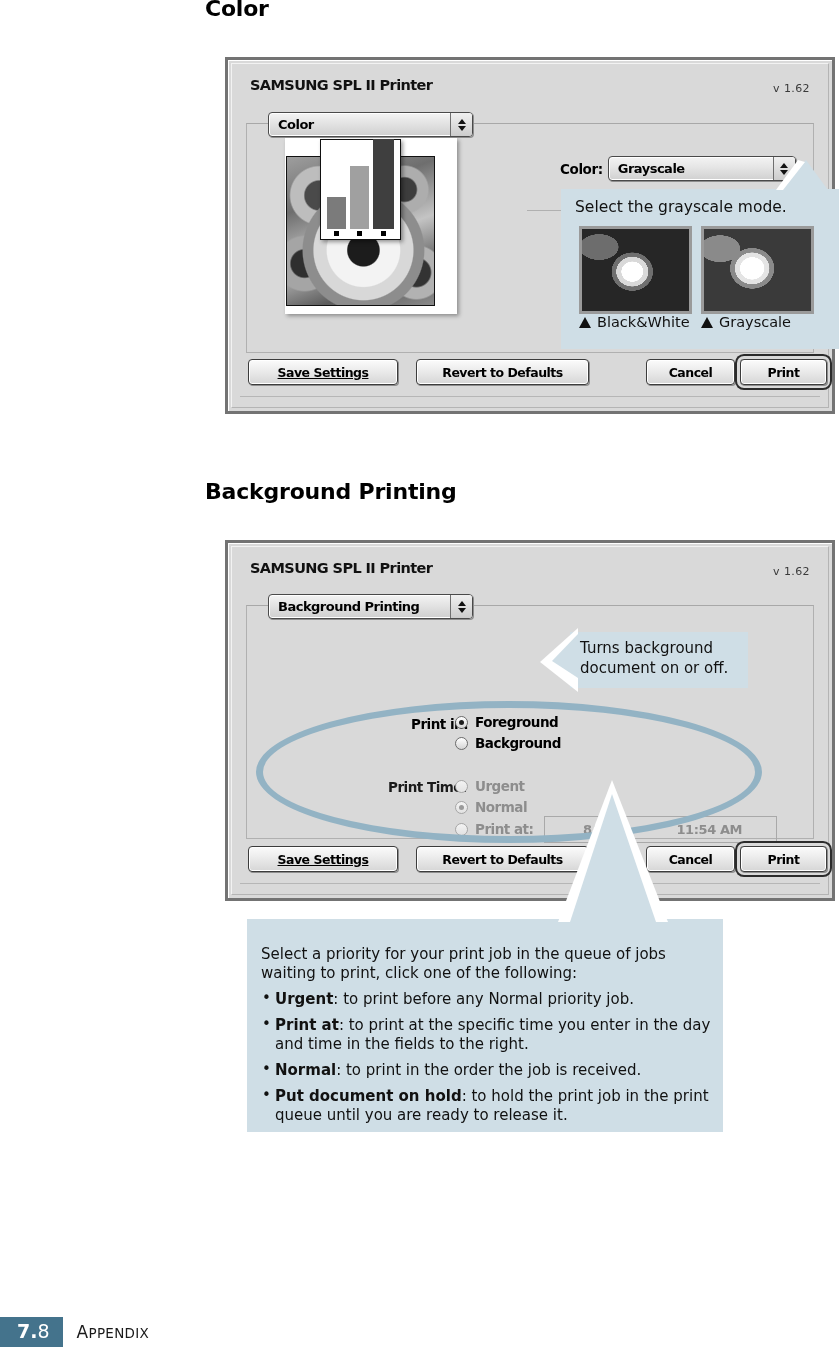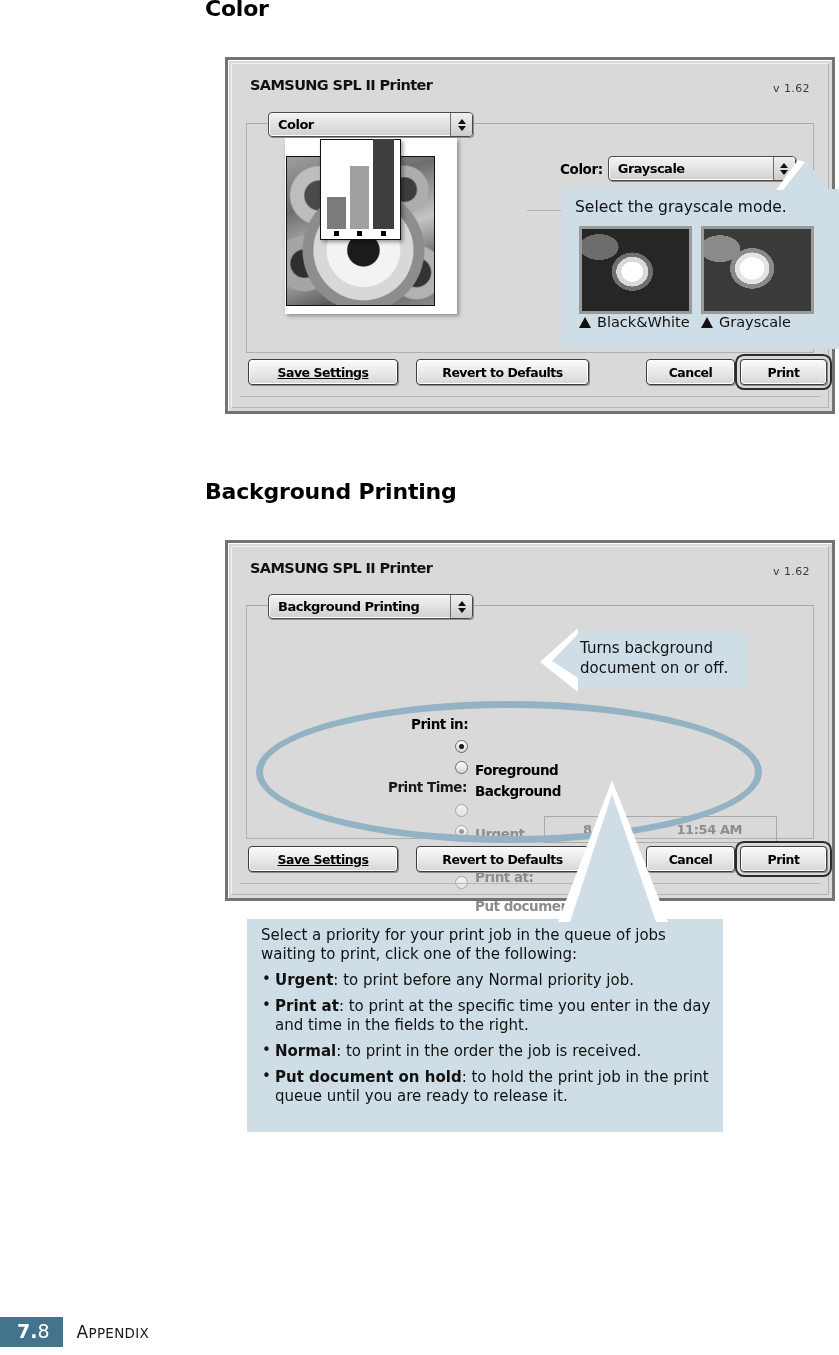--- a/index.html
+++ b/index.html
@@ -280,21 +280,20 @@
     width: 5px; height: 5px;
     border-radius: 50%;
     background: #1b1b1b;
   }
   .radio-text {
     font-family: "DejaVu Sans", sans-serif;
     font-weight: bold;
     font-size: 13.5px;
     color: #000;
     letter-spacing: -0.5px;
-    margin-top: 48px;
   }
   .dimmed .radio-text { color: #8d8d8d; }
   .dimmed .radio-dot  { border-color: #a6a6a6; background: linear-gradient(#f3f3f3,#e2e2e2); }
   .dimmed .radio-dot.on::after { background: #9a9a9a; }
 
   #radio-foreground { left: 208px; top: 108px; }
   #radio-background { left: 208px; top: 129px; justify-content: space-between; }
   #radio-urgent     { left: 208px; top: 172px; }
   #radio-normal     { left: 208px; top: 193px; }
   #radio-printat    { left: 208px; top: 215px; }
@@ -400,21 +399,21 @@
   }
 
   
   #callout-priority {
     left: 247px; top: 919px;
     width: 476px; height: 213px;
     padding: 0;
   }
   #callout-priority-body {
     position: absolute;
-    left: 14px; top: 7px;
+    left: 14px; top: 26px;
     right: 12px;
   }
   #callout-priority-body p {
     margin: 0 0 2px 0;
     font-family: "DejaVu Sans", sans-serif;
     font-size: 15px;
     line-height: 1.27;
     color: #111;
   }
   .bullet-line {

